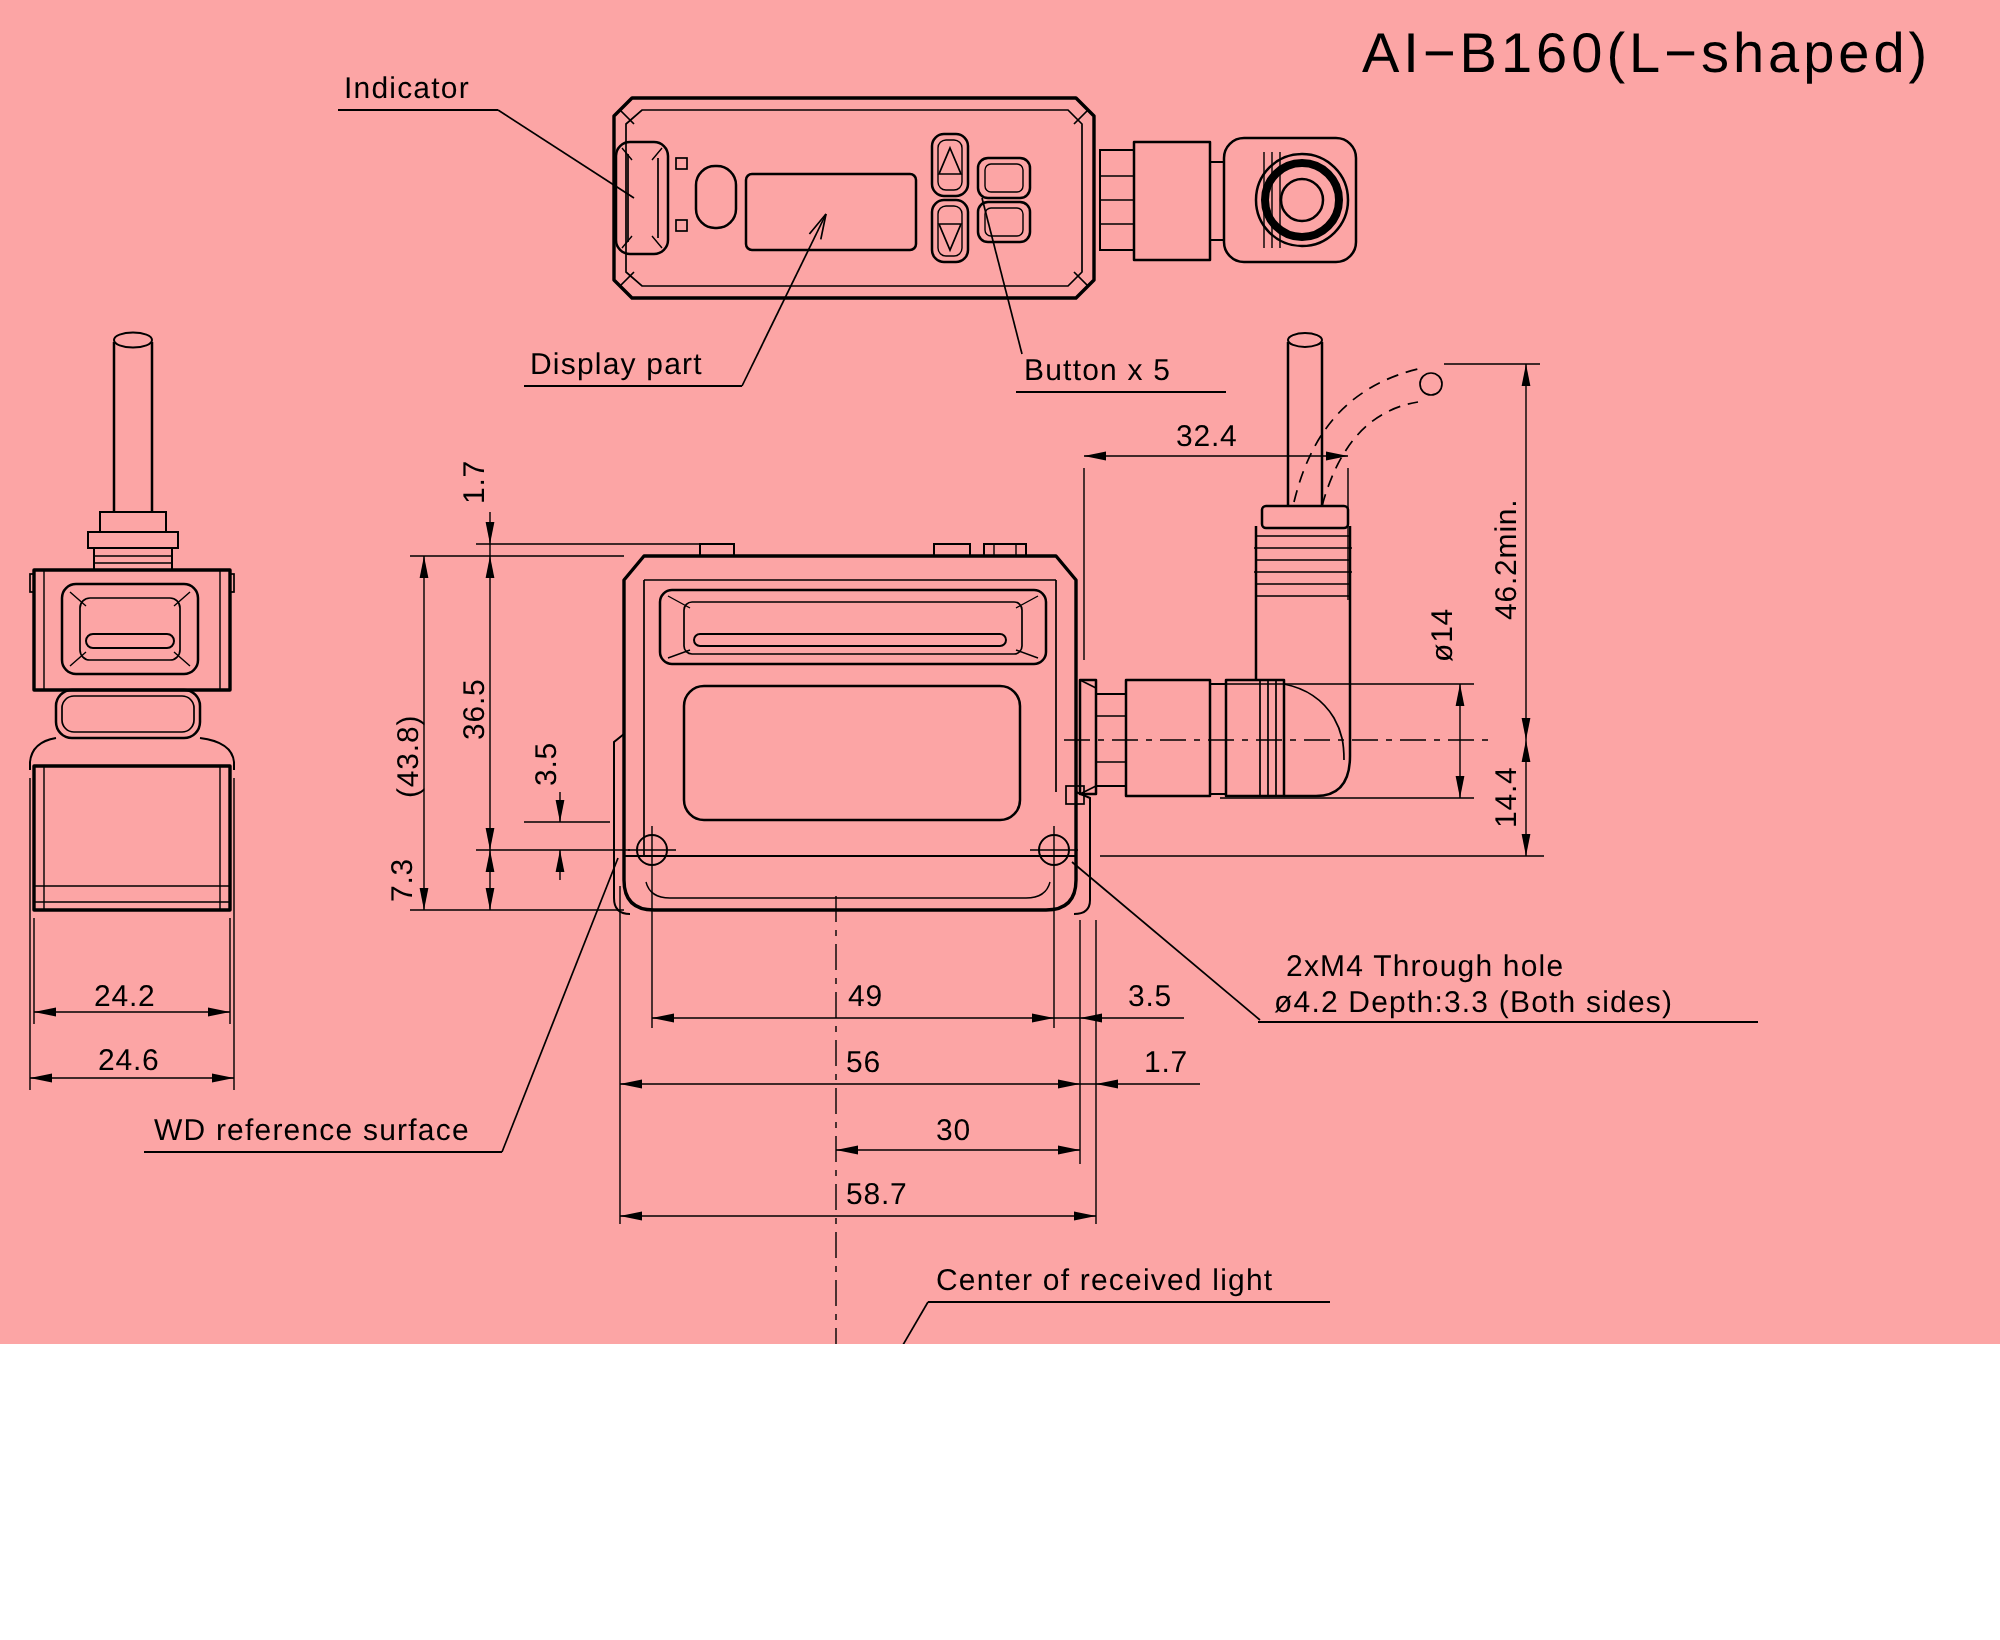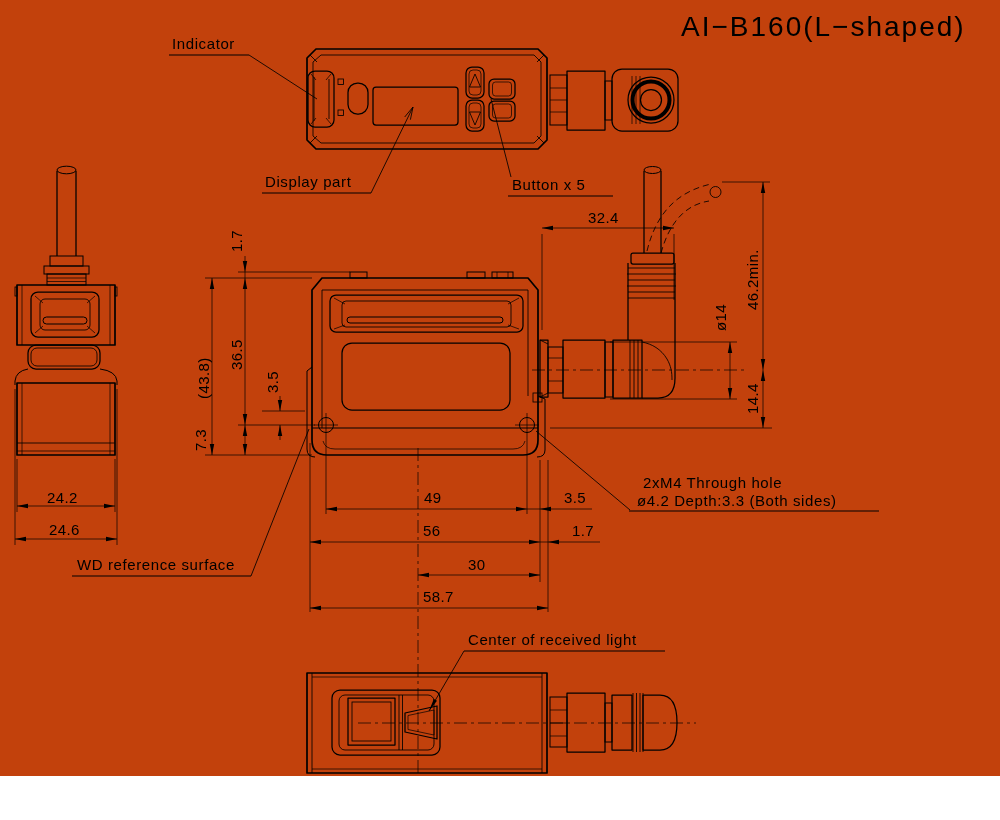--- a/index.html
+++ b/index.html
@@ -1,16 +1,16 @@
 <!DOCTYPE html>
 <html><head>
 <meta charset="utf-8">
 <style>
   html,body{margin:0;padding:0;background:#ffffff;}
-  .stage{position:relative;width:1000px;height:776px;background:#c2410c;
+  .stage{position:relative;width:1000px;height:672px;background:#fca5a5;
          font-family:"Liberation Sans", sans-serif;overflow:hidden;}
   svg{display:block;}
   svg text{fill:#000;}
   .ttl{font-size:28px;letter-spacing:2px;}
   .lbl{font-size:15px;letter-spacing:0.6px;}
   .dim{font-size:15px;letter-spacing:0.4px;}
   .s18{stroke:#000;stroke-width:1.7;fill:none;stroke-linejoin:round;}
   .s12{stroke:#000;stroke-width:1.25;fill:none;stroke-linejoin:round;}
   .s1 {stroke:#000;stroke-width:1;fill:none;}
   .s08{stroke:#000;stroke-width:0.85;fill:none;}

